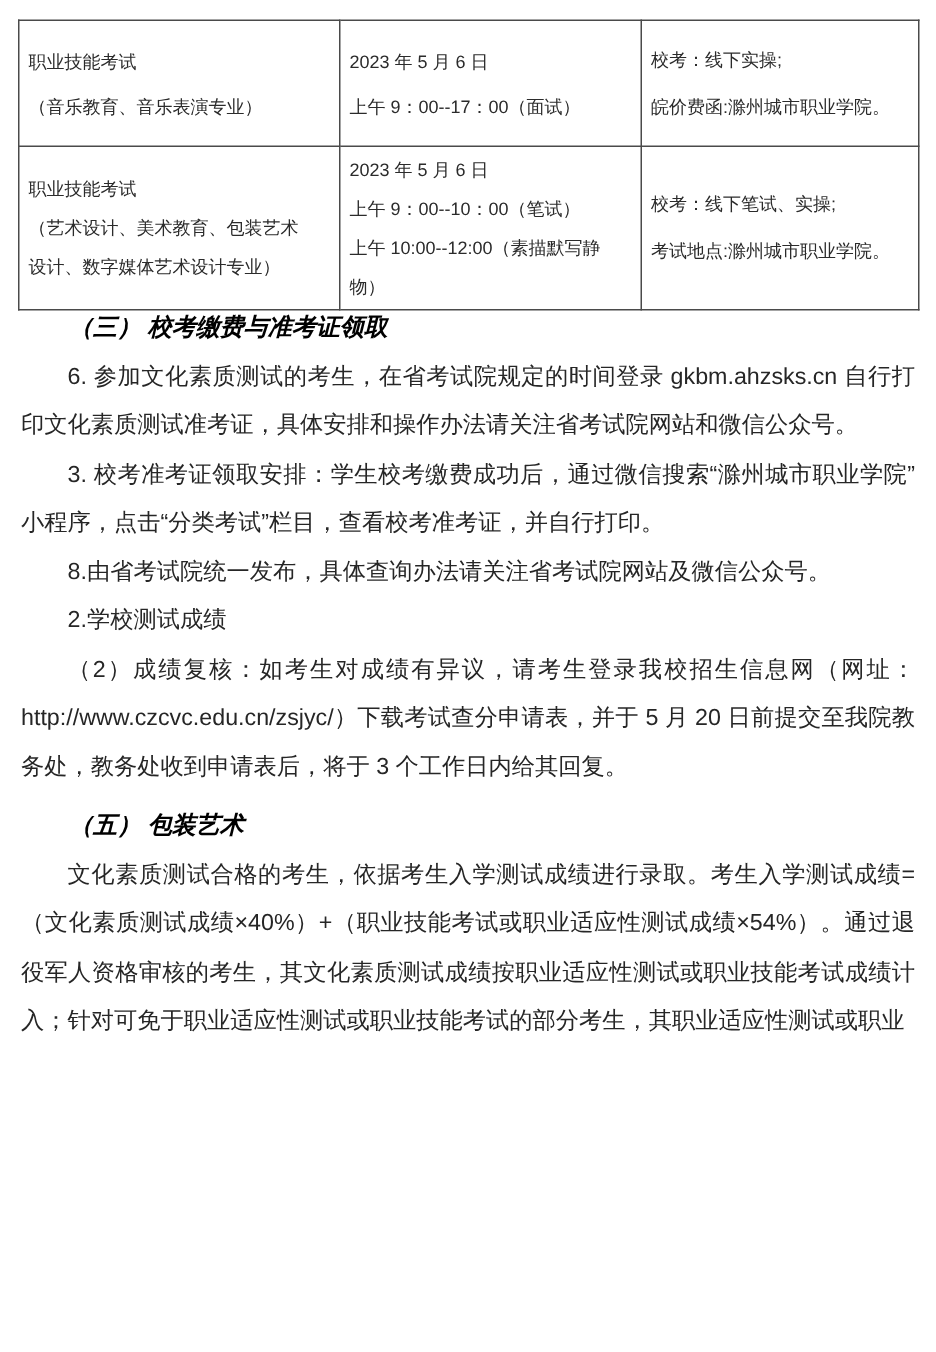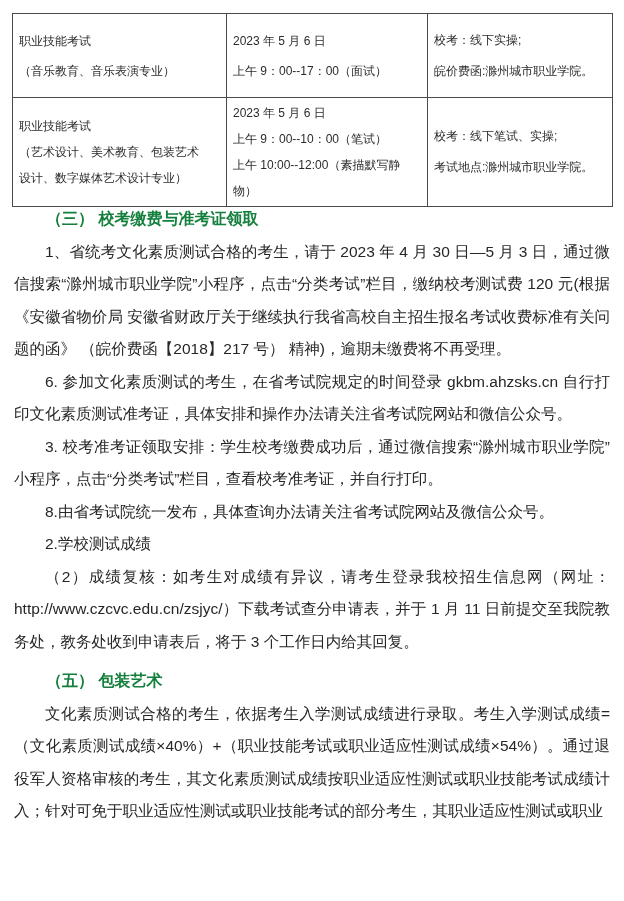--- a/index.html
+++ b/index.html
@@ -45,24 +45,25 @@
     line-height: 32.5px;
     text-align: justify;
   }
   .content p {
     margin: 0;
     text-indent: 2em;
     word-break: break-word;
   }
   .content .heading {
     font-weight: bold;
-    color: #15803d;
+    color: #000000;
     font-size: 16px;
     text-indent: 2em;
     margin-top: 7px;
+    font-style: italic;
   }
   .content .heading.first { margin-top: 0; }
 </style>
 </head>
 <body>
 
 <div class="page">
 
   <table class="schedule">
     <colgroup>
@@ -88,25 +89,24 @@
 上午 10:00--12:00（素描默写静
 物）</td>
         <td class="cell-mode">校考：线下笔试、实操;
 考试地点:滁州城市职业学院。</td>
       </tr>
     </tbody>
   </table>
 
   <div class="content">
     <p class="heading first">（三） 校考缴费与准考证领取</p>
-    <p>1、省统考文化素质测试合格的考生，请于 2023 年 4 月 30 日—5 月 3 日，通过微信搜索“滁州城市职业学院”小程序，点击“分类考试”栏目，缴纳校考测试费 120 元(根据《安徽省物价局 安徽省财政厅关于继续执行我省高校自主招生报名考试收费标准有关问题的函》 （皖价费函【2018】217 号） 精神)，逾期未缴费将不再受理。</p>
     <p>6. 参加文化素质测试的考生，在省考试院规定的时间登录 gkbm.ahzsks.cn 自行打印文化素质测试准考证，具体安排和操作办法请关注省考试院网站和微信公众号。</p>
     <p>3. 校考准考证领取安排：学生校考缴费成功后，通过微信搜索“滁州城市职业学院”小程序，点击“分类考试”栏目，查看校考准考证，并自行打印。</p>
 
     <p>8.由省考试院统一发布，具体查询办法请关注省考试院网站及微信公众号。</p>
     <p>2.学校测试成绩</p>
-    <p>（2）成绩复核：如考生对成绩有异议，请考生登录我校招生信息网（网址：http://www.czcvc.edu.cn/zsjyc/）下载考试查分申请表，并于 1 月 11 日前提交至我院教务处，教务处收到申请表后，将于 3 个工作日内给其回复。</p>
+    <p>（2）成绩复核：如考生对成绩有异议，请考生登录我校招生信息网（网址：http://www.czcvc.edu.cn/zsjyc/）下载考试查分申请表，并于 5 月 20 日前提交至我院教务处，教务处收到申请表后，将于 3 个工作日内给其回复。</p>
 
     <p class="heading">（五） 包装艺术</p>
     <p>文化素质测试合格的考生，依据考生入学测试成绩进行录取。考生入学测试成绩=（文化素质测试成绩×40%）+（职业技能考试或职业适应性测试成绩×54%）。通过退役军人资格审核的考生，其文化素质测试成绩按职业适应性测试或职业技能考试成绩计入；针对可免于职业适应性测试或职业技能考试的部分考生，其职业适应性测试或职业</p>
   </div>
 
 </div>
 
 </body></html>

